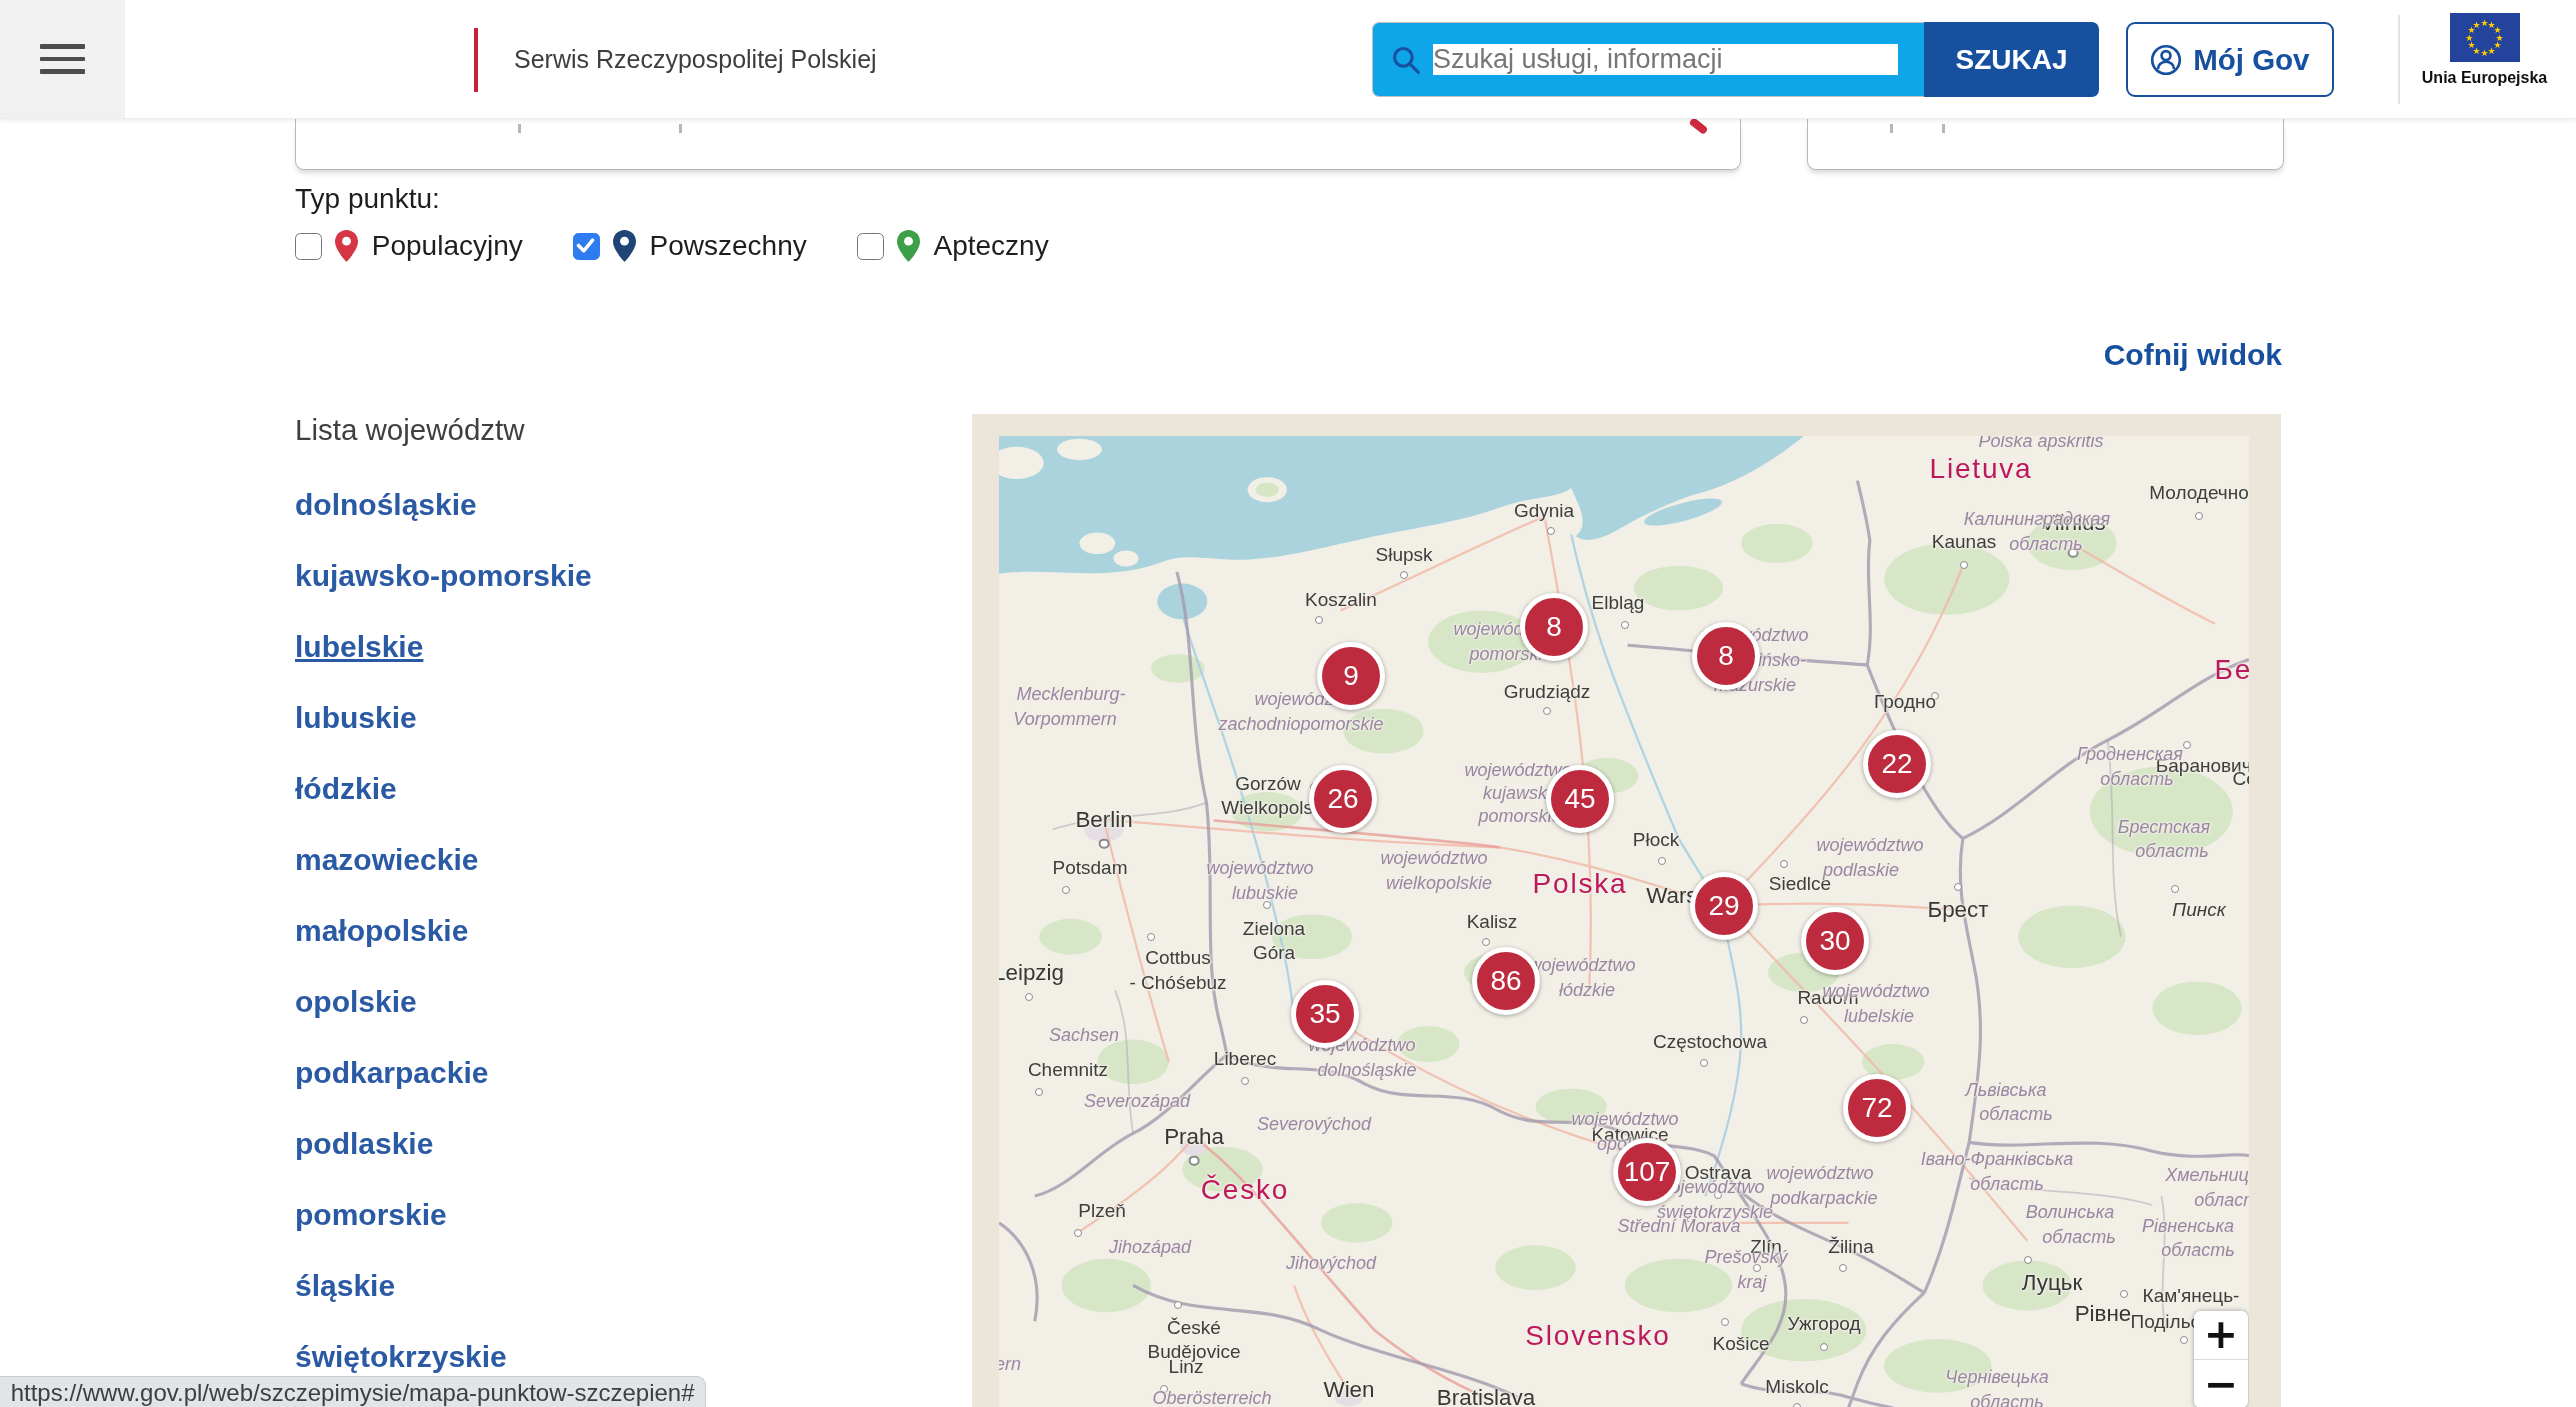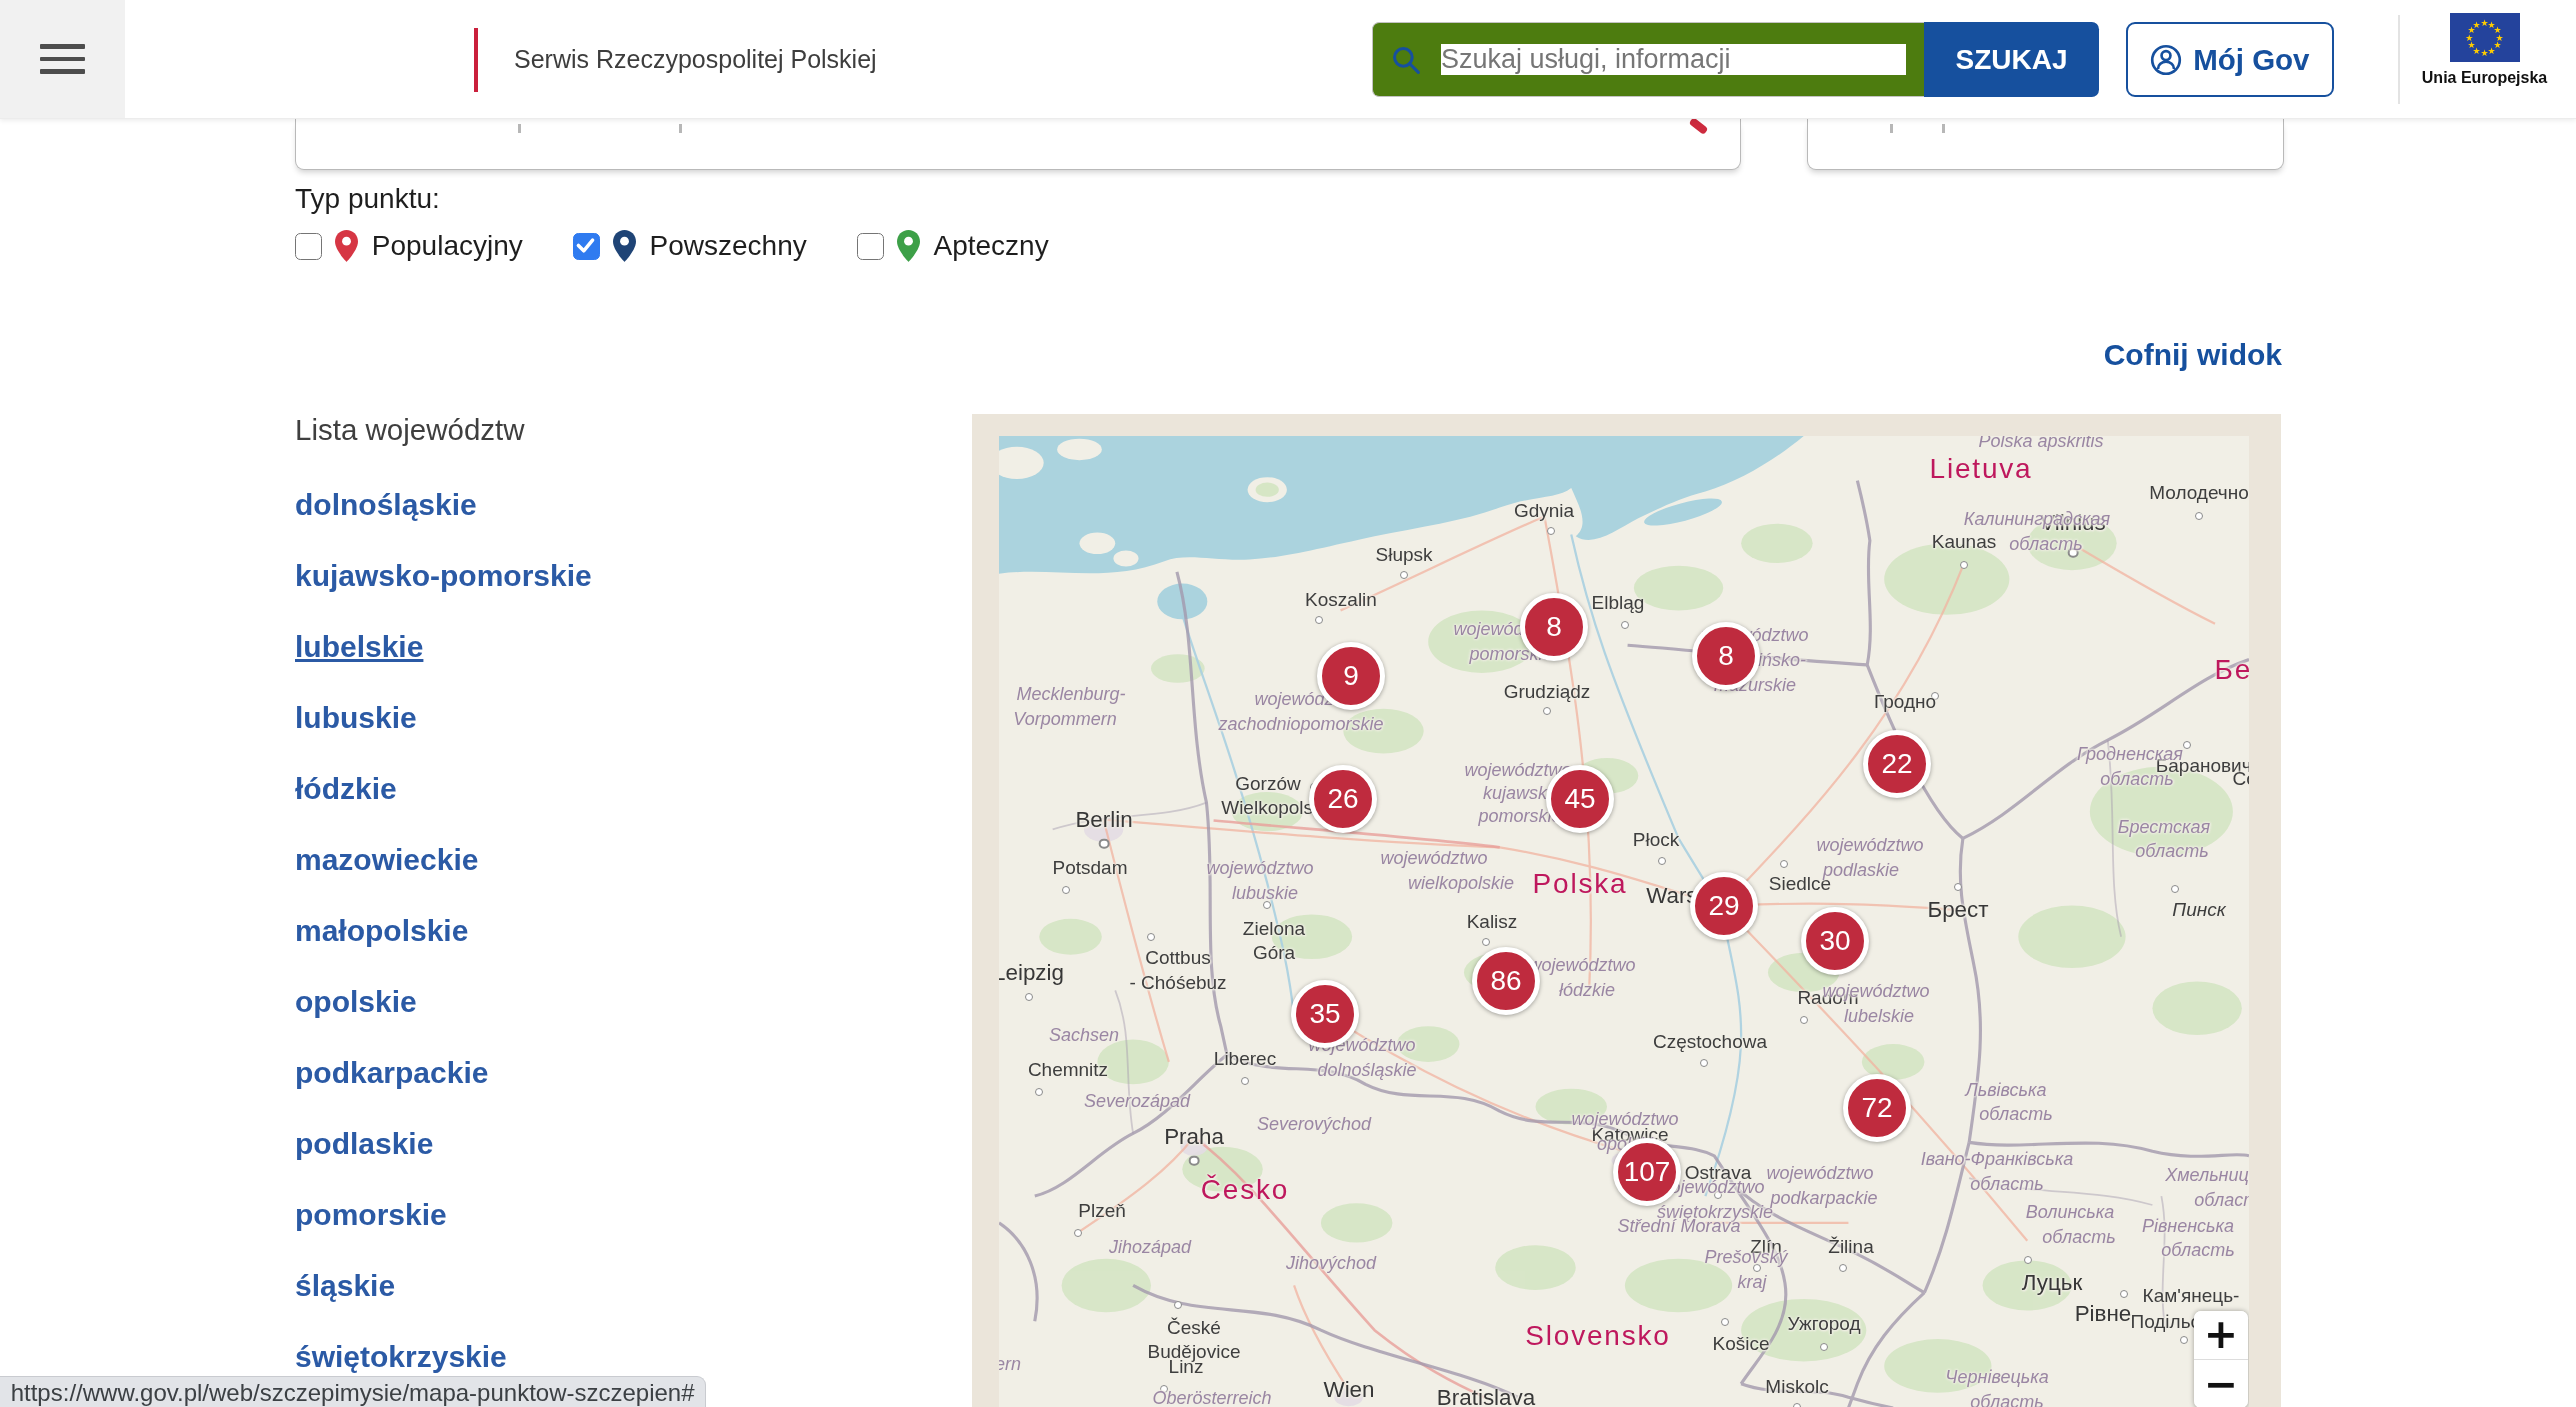--- a/index.html
+++ b/index.html
@@ -13,21 +13,21 @@
                 display:flex; align-items:center; justify-content:center; cursor:pointer; }
   .hamburger { width:45px; }
   .hamburger div { height:4.5px; background:#4d4d4d; margin:8px 0; border-radius:0.9px; }
   .logo-group { position:absolute; left:183px; top:0; height:118px; display:flex; align-items:center; gap:18px; }
   .brand { font-size:45px; font-weight:700; color:#141414; letter-spacing:-0.9px; }
   .divider-red { position:absolute; left:474px; top:28px; width:3.6px; height:64px; background:#ca203c; }
   .tagline { position:absolute; left:514px; top:0; height:118px; display:flex; align-items:center;
              font-size:25px; color:#3d3d3d; }
   .search-wrap { position:absolute; left:1372px; top:22.4px; height:75px; display:flex; }
   .search-input { width:552px; height:75px; border:1.8px solid #c3c3c3; border-right:none;
-                  border-radius:7.2px 0 0 7.2px; display:flex; align-items:center; padding-left:18px; gap:20px; background:#4d7c0f; }
+                  border-radius:7.2px 0 0 7.2px; display:flex; align-items:center; padding-left:18px; gap:12px; background:#0ea5e9; }
   .search-input input { border:none; outline:none; font-size:27px; color:#555; width:465px; font-family:"Liberation Sans",sans-serif; }
   .search-input input::placeholder { color:#767676; }
   .search-btn { width:175px; height:75px; background:#16509e; color:#fff; border:none;
                 font-size:28px; font-weight:700; border-radius:0 7.2px 7.2px 0; cursor:pointer; font-family:"Liberation Sans",sans-serif; }
   .mojgov { position:absolute; left:2126px; top:22.4px; width:208px; height:75px; background:#fff;
             border:2.7px solid #16509e; border-radius:9px; display:flex; align-items:center; justify-content:center;
             gap:10.7px; color:#16509e; font-size:29.5px; font-weight:700; cursor:pointer; }
   .header-divider { position:absolute; left:2398px; top:15px; width:1.8px; height:89px; background:#e3e3e3; }
   .eu { position:absolute; left:2411px; top:13.4px; width:147px; text-align:center; }
   .eu-flag { position:relative; width:70px; height:49px; background:#24439c; margin:0 auto; }
@@ -408,21 +408,21 @@
         <div class="lbl region" style="left: 512px; top: 218px;">pomorskie</div>
         <div class="lbl region" style="left: 756px; top: 199px;">województwo</div>
         <div class="lbl region" style="left: 761px; top: 224px;">warmińsko-</div>
         <div class="lbl region" style="left: 756px; top: 249px;">mazurskie</div>
         <div class="lbl region" style="left: 519px; top: 334px;">województwo</div>
         <div class="lbl region" style="left: 524px; top: 357px;">kujawsko-</div>
         <div class="lbl region" style="left: 521px; top: 380px;">pomorskie</div>
         <div class="lbl region" style="left: 871px; top: 409px;">województwo</div>
         <div class="lbl region" style="left: 862px; top: 434px;">podlaskie</div>
         <div class="lbl region" style="left: 435px; top: 422px;">województwo</div>
-        <div class="lbl region" style="left: 440px; top: 447px; margin-left: 22px;">wielkopolskie</div>
+        <div class="lbl region" style="left: 440px; top: 447px;">wielkopolskie</div>
         <div class="lbl region" style="left: 261px; top: 432px;">województwo</div>
         <div class="lbl region" style="left: 266px; top: 457px;">lubuskie</div>
         <div class="lbl region" style="left: 583px; top: 529px;">województwo</div>
         <div class="lbl region" style="left: 588px; top: 554px;">łódzkie</div>
         <div class="lbl region" style="left: 363px; top: 609px;">województwo</div>
         <div class="lbl region" style="left: 368px; top: 634px;">dolnośląskie</div>
         <div class="lbl region" style="left: 626px; top: 683px;">województwo</div>
         <div class="lbl region" style="left: 631px; top: 708px;">opolskie</div>
         <div class="lbl region" style="left: 712px; top: 751px;">województwo</div>
         <div class="lbl region" style="left: 716px; top: 776px;">świętokrzyskie</div>

